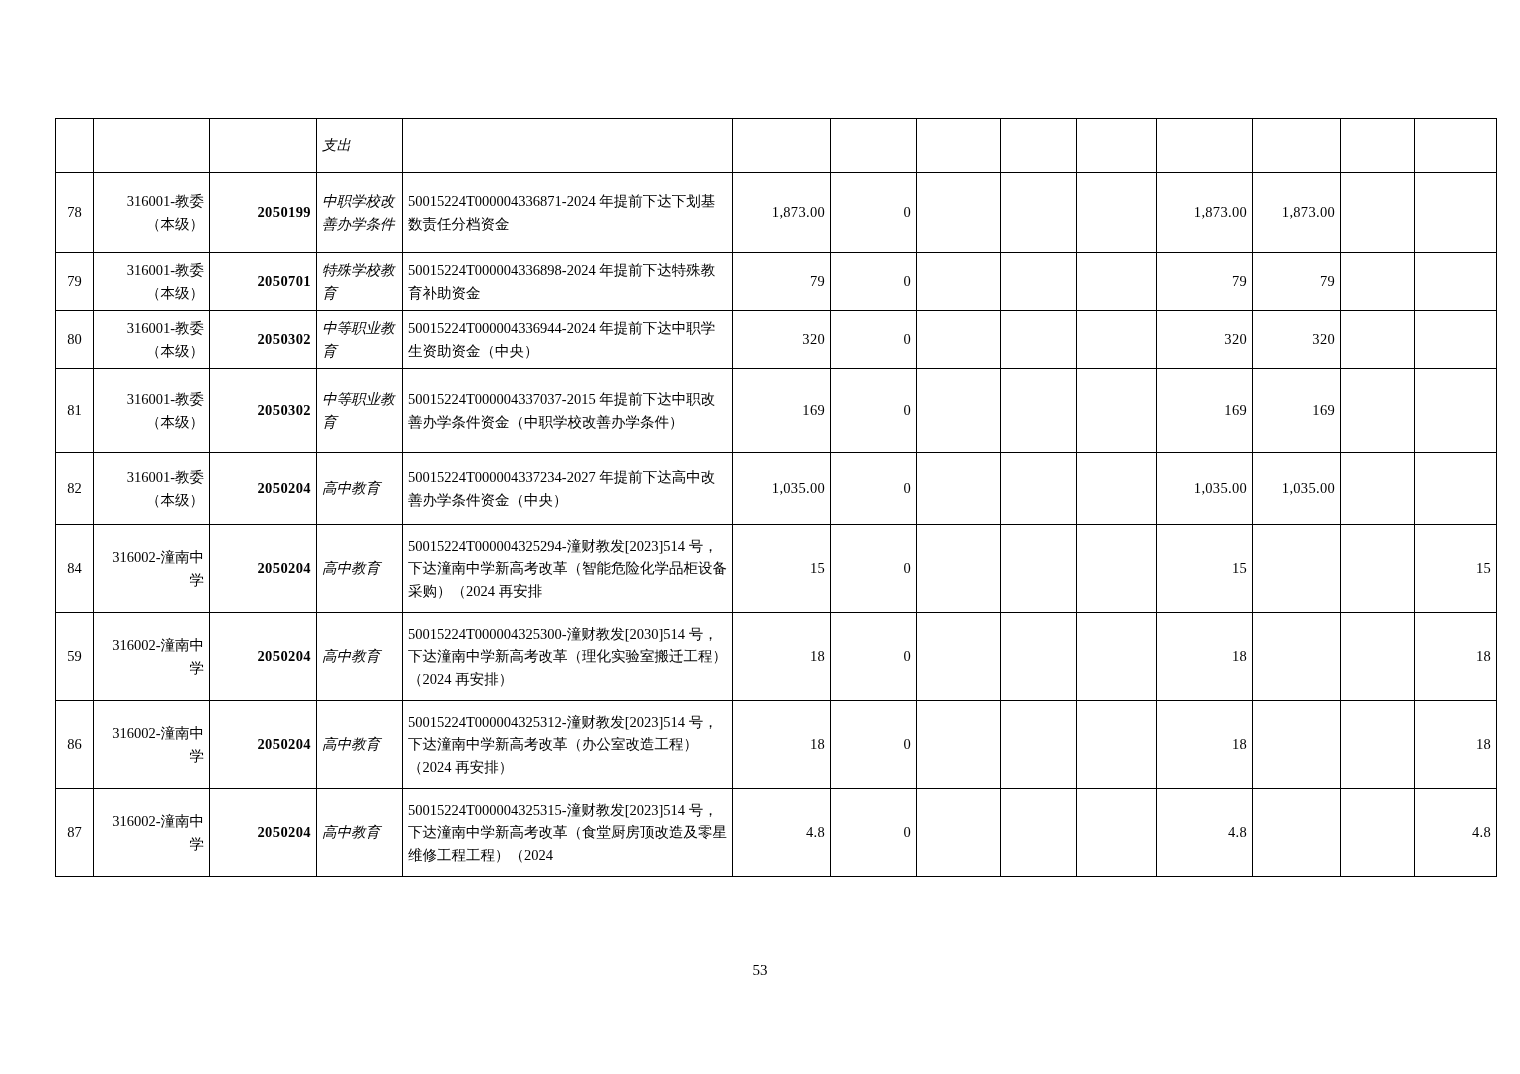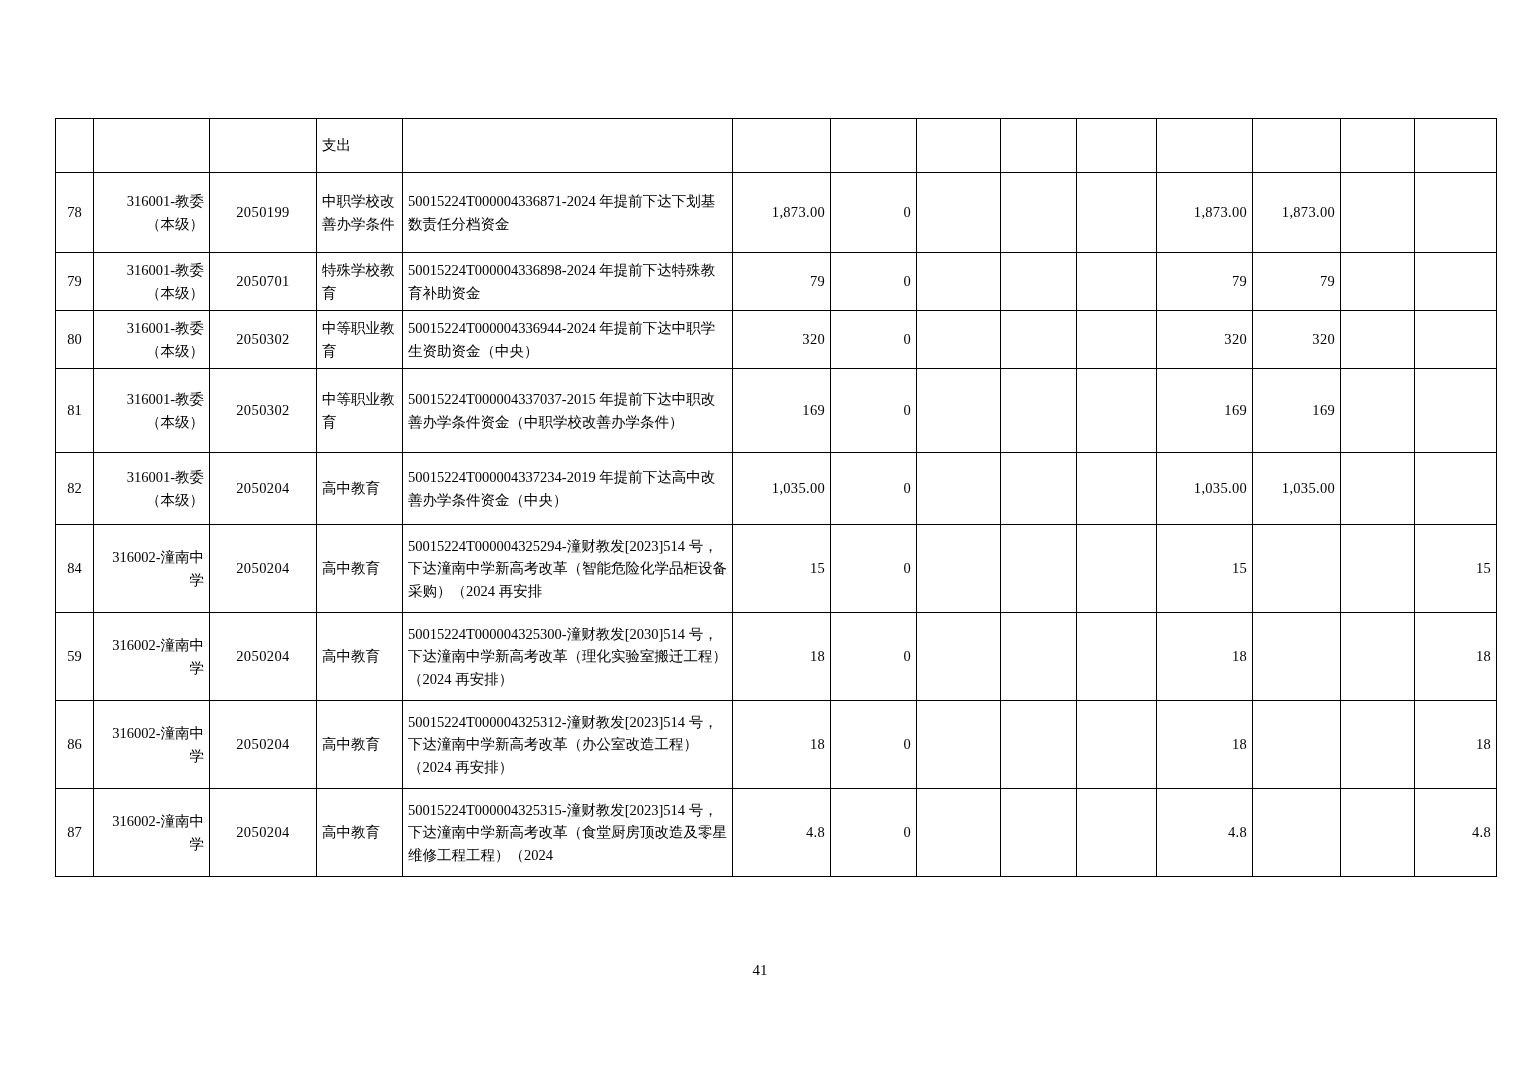--- a/index.html
+++ b/index.html
@@ -60,27 +60,29 @@
     text-align: center;
     font-size: 14.5px;
     line-height: 1.35;
     padding: 4px 2px;
   }
   .unit {
     text-align: right;
     padding-left: 8px;
   }
   .code {
-    text-align: center;
+    text-align: right;
     letter-spacing: 0.4px;
+    font-weight: bold;
   }
   .cat {
     text-align: left;
     padding-left: 8px;
     line-height: 1.5;
+    font-style: italic;
   }
   .desc {
     text-align: left;
     padding-left: 6px;
     line-height: 1.62;
   }
   .num {
     text-align: right;
     padding-right: 10px;
     font-family: "Liberation Serif", serif;
@@ -203,21 +205,21 @@
           <td class="num">169</td>
           <td class="num"></td>
           <td class="num"></td>
         </tr>
 
         <tr style="height:72px;">
           <td class="idx">82</td>
           <td class="unit">316001-教委（本级）</td>
           <td class="code">2050204</td>
           <td class="cat">高中教育</td>
-          <td class="desc">50015224T000004337234-2019 年提前下达高中改善办学条件资金（中央）</td>
+          <td class="desc">50015224T000004337234-2027 年提前下达高中改善办学条件资金（中央）</td>
           <td class="num">1,035.00</td>
           <td class="num">0</td>
           <td class="num"></td>
           <td class="num"></td>
           <td class="num"></td>
           <td class="num">1,035.00</td>
           <td class="num">1,035.00</td>
           <td class="num"></td>
           <td class="num"></td>
         </tr>
@@ -288,14 +290,14 @@
           <td class="num">4.8</td>
           <td class="num"></td>
           <td class="num"></td>
           <td class="num">4.8</td>
         </tr>
 
       </tbody>
     </table>
   </div>
 
-  <div class="page-number">41</div>
+  <div class="page-number">53</div>
 </div>
 
 </body></html>

